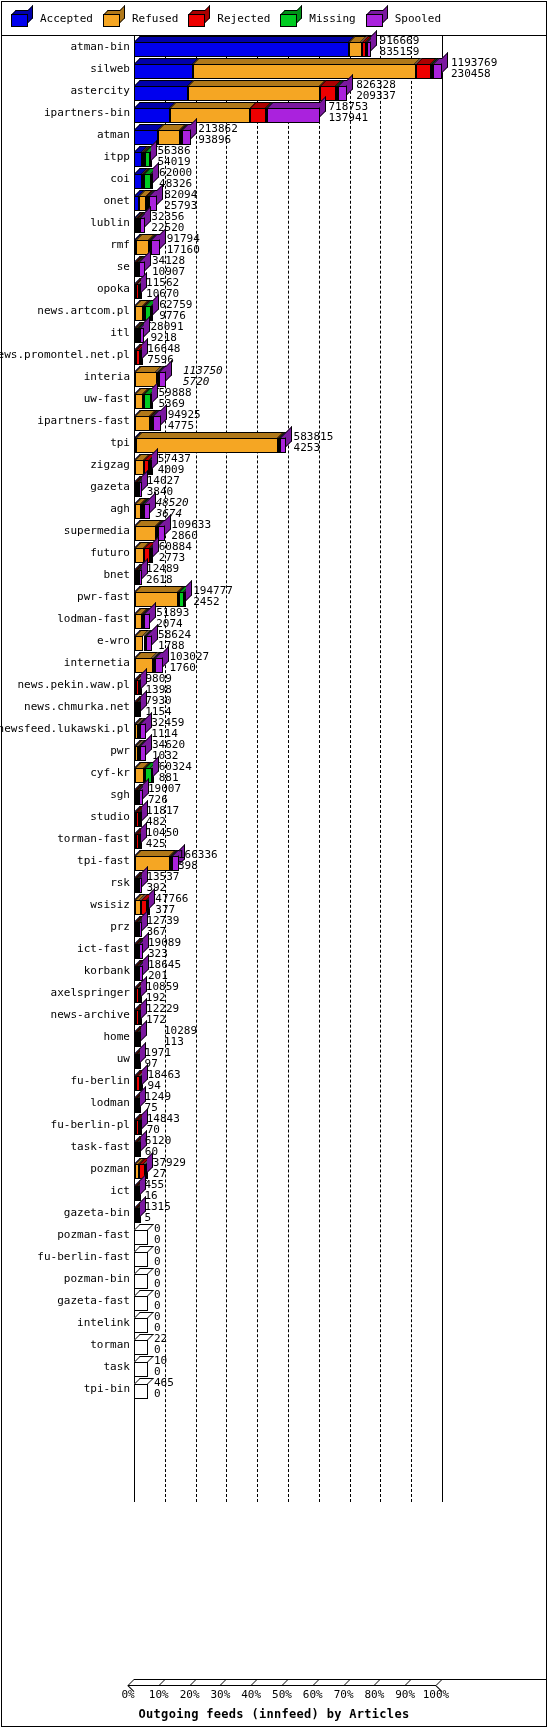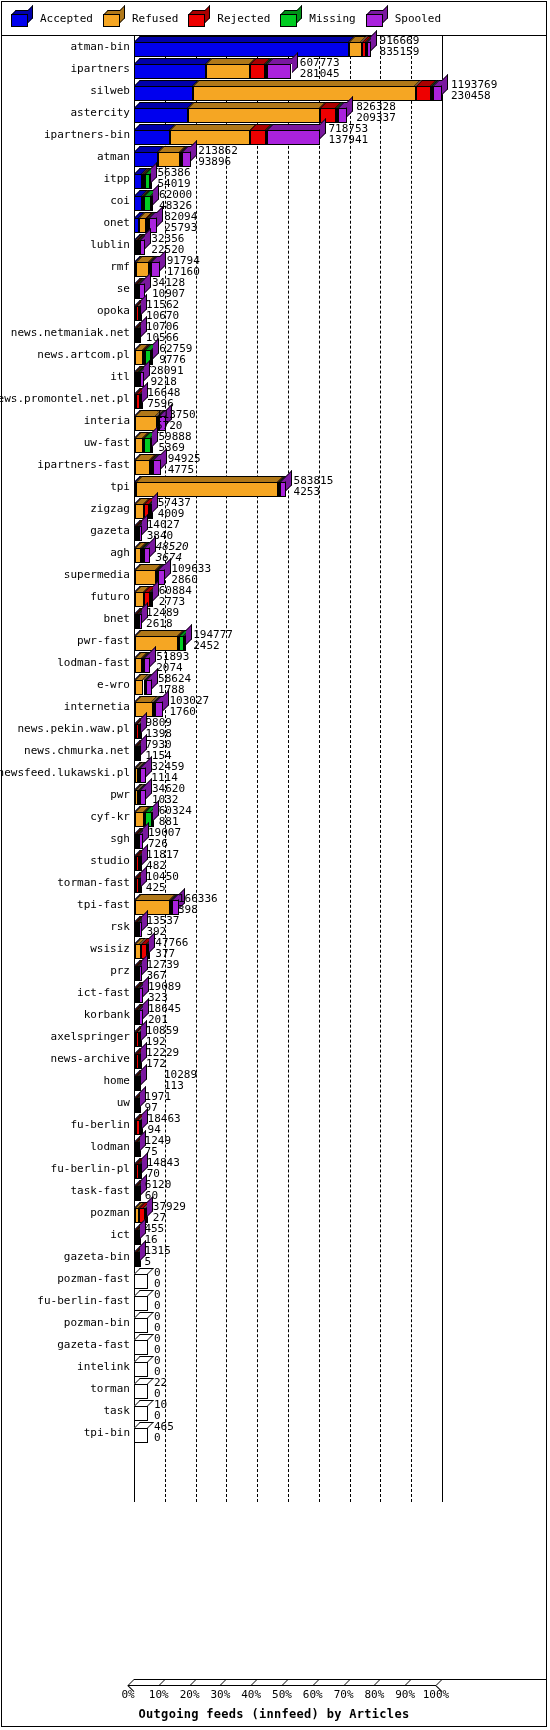--- a/index.html
+++ b/index.html
@@ -205,42 +205,20 @@
               <div class="seg" style="left: 232.777px; width: 4.02125px; background: rgb(170, 34, 221);"></div>
               <div class="bar-cap" style="left: 236.798px; background: rgb(122, 24, 159);"></div>
             </div>
             <div class="bar-values" style="left: 245.544px;">
               <div>916669</div>
               <div>835159</div>
             </div>
           </div>
         </div>
         <div class="row">
-          <div class="row-label">ipartners</div>
-          <div class="bar-area">
-            <div class="bar3d" style="width: 156.772px;">
-              <div class="seg-top" style="left: 0px; width: 72.4287px; background: rgb(0, 0, 171);"></div>
-              <div class="seg" style="left: 0px; width: 72.4287px; background: rgb(0, 0, 238);"></div>
-              <div class="seg-top" style="left: 72.4287px; width: 43.8962px; background: rgb(176, 120, 25);"></div>
-              <div class="seg" style="left: 72.4287px; width: 43.8962px; background: rgb(245, 166, 35);"></div>
-              <div class="seg-top" style="left: 116.325px; width: 15.0501px; background: rgb(171, 0, 0);"></div>
-              <div class="seg" style="left: 116.325px; width: 15.0501px; background: rgb(238, 0, 0);"></div>
-              <div class="seg-top" style="left: 131.375px; width: 1.2px; background: rgb(0, 147, 24);"></div>
-              <div class="seg" style="left: 131.375px; width: 1.2px; background: rgb(0, 204, 34);"></div>
-              <div class="seg-top" style="left: 132.575px; width: 24.9267px; background: rgb(122, 24, 159);"></div>
-              <div class="seg" style="left: 132.575px; width: 24.9267px; background: rgb(170, 34, 221);"></div>
-              <div class="bar-cap" style="left: 157.502px; background: rgb(122, 24, 159);"></div>
-            </div>
-            <div class="bar-values" style="left: 165.772px;">
-              <div>607773</div>
-              <div>281045</div>
-            </div>
-          </div>
-        </div>
-        <div class="row">
           <div class="row-label">silweb</div>
           <div class="bar-area">
             <div class="bar3d" style="width: 308px;">
               <div class="seg-top" style="left: 0px; width: 59.444px; background: rgb(0, 0, 171);"></div>
               <div class="seg" style="left: 0px; width: 59.444px; background: rgb(0, 0, 238);"></div>
               <div class="seg-top" style="left: 59.444px; width: 222.376px; background: rgb(176, 120, 25);"></div>
               <div class="seg" style="left: 59.444px; width: 222.376px; background: rgb(245, 166, 35);"></div>
               <div class="seg-top" style="left: 281.82px; width: 15.4px; background: rgb(171, 0, 0);"></div>
               <div class="seg" style="left: 281.82px; width: 15.4px; background: rgb(238, 0, 0);"></div>
               <div class="seg-top" style="left: 297.22px; width: 1.848px; background: rgb(0, 147, 24);"></div>
@@ -469,42 +447,20 @@
               <div class="seg" style="left: 5.8792px; width: 1.2px; background: rgb(170, 34, 221);"></div>
               <div class="bar-cap" style="left: 7.0792px; background: rgb(122, 24, 159);"></div>
             </div>
             <div class="bar-values" style="left: 12.08px;">
               <div>11562</div>
               <div>10670</div>
             </div>
           </div>
         </div>
         <div class="row">
-          <div class="row-label">news.netmaniak.net</div>
-          <div class="bar-area">
-            <div class="bar3d" style="width: 2.772px;">
-              <div class="seg-top" style="left: 0px; width: 1.2px; background: rgb(0, 0, 171);"></div>
-              <div class="seg" style="left: 0px; width: 1.2px; background: rgb(0, 0, 238);"></div>
-              <div class="seg-top" style="left: 1.2px; width: 1.2px; background: rgb(176, 120, 25);"></div>
-              <div class="seg" style="left: 1.2px; width: 1.2px; background: rgb(245, 166, 35);"></div>
-              <div class="seg-top" style="left: 2.4px; width: 1.2px; background: rgb(171, 0, 0);"></div>
-              <div class="seg" style="left: 2.4px; width: 1.2px; background: rgb(238, 0, 0);"></div>
-              <div class="seg-top" style="left: 3.6px; width: 1.2px; background: rgb(0, 147, 24);"></div>
-              <div class="seg" style="left: 3.6px; width: 1.2px; background: rgb(0, 204, 34);"></div>
-              <div class="seg-top" style="left: 4.8px; width: 2.10672px; background: rgb(122, 24, 159);"></div>
-              <div class="seg" style="left: 4.8px; width: 2.10672px; background: rgb(170, 34, 221);"></div>
-              <div class="bar-cap" style="left: 6.90672px; background: rgb(122, 24, 159);"></div>
-            </div>
-            <div class="bar-values" style="left: 11.772px;">
-              <div>10706</div>
-              <div>10566</div>
-            </div>
-          </div>
-        </div>
-        <div class="row">
           <div class="row-label">news.artcom.pl</div>
           <div class="bar-area">
             <div class="bar3d" style="width: 16.324px;">
               <div class="seg-top" style="left: 0px; width: 1.2px; background: rgb(0, 0, 171);"></div>
               <div class="seg" style="left: 0px; width: 1.2px; background: rgb(0, 0, 238);"></div>
               <div class="seg-top" style="left: 1.2px; width: 8.162px; background: rgb(176, 120, 25);"></div>
               <div class="seg" style="left: 1.2px; width: 8.162px; background: rgb(245, 166, 35);"></div>
               <div class="seg-top" style="left: 9.362px; width: 1.2px; background: rgb(171, 0, 0);"></div>
               <div class="seg" style="left: 9.362px; width: 1.2px; background: rgb(238, 0, 0);"></div>
               <div class="seg-top" style="left: 10.562px; width: 6.85608px; background: rgb(0, 147, 24);"></div>
@@ -572,21 +528,21 @@
               <div class="seg-top" style="left: 1.2px; width: 21.3598px; background: rgb(176, 120, 25);"></div>
               <div class="seg" style="left: 1.2px; width: 21.3598px; background: rgb(245, 166, 35);"></div>
               <div class="seg-top" style="left: 22.5598px; width: 1.2px; background: rgb(171, 0, 0);"></div>
               <div class="seg" style="left: 22.5598px; width: 1.2px; background: rgb(238, 0, 0);"></div>
               <div class="seg-top" style="left: 23.7598px; width: 1.2px; background: rgb(0, 147, 24);"></div>
               <div class="seg" style="left: 23.7598px; width: 1.2px; background: rgb(0, 204, 34);"></div>
               <div class="seg-top" style="left: 24.9598px; width: 6.7298px; background: rgb(122, 24, 159);"></div>
               <div class="seg" style="left: 24.9598px; width: 6.7298px; background: rgb(170, 34, 221);"></div>
               <div class="bar-cap" style="left: 31.6896px; background: rgb(122, 24, 159);"></div>
             </div>
-            <div class="bar-values" style="left: 22px;">
+            <div class="bar-values" style="left: 49px; font-style: italic;">
               <div>113750</div>
               <div>5720</div>
             </div>
           </div>
         </div>
         <div class="row">
           <div class="row-label">uw-fast</div>
           <div class="bar-area">
             <div class="bar3d" style="width: 15.4px;">
               <div class="seg-top" style="left: 0px; width: 1.2px; background: rgb(0, 0, 171);"></div>

